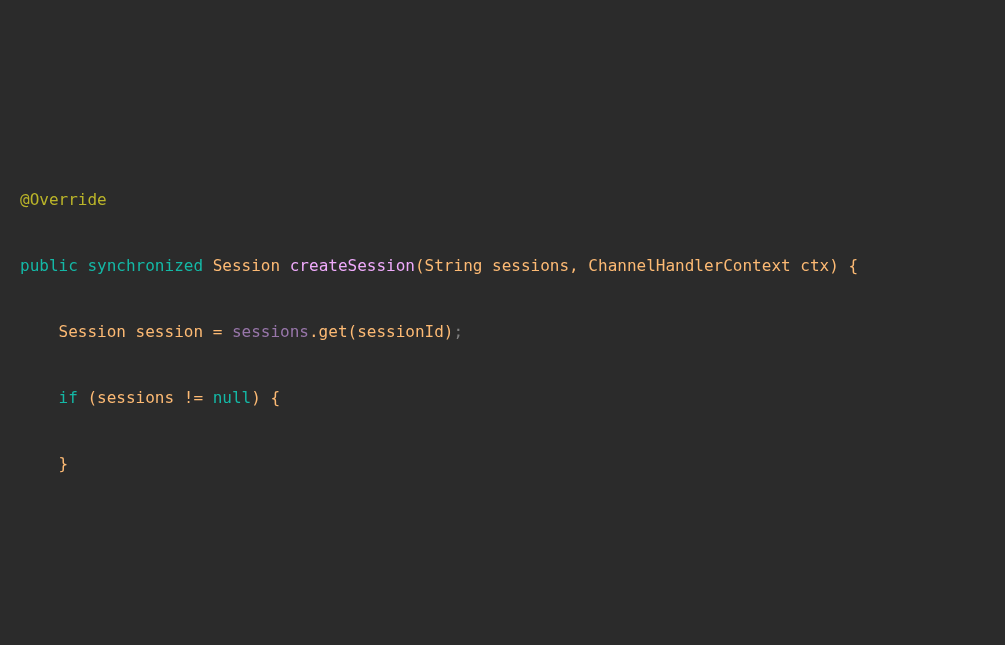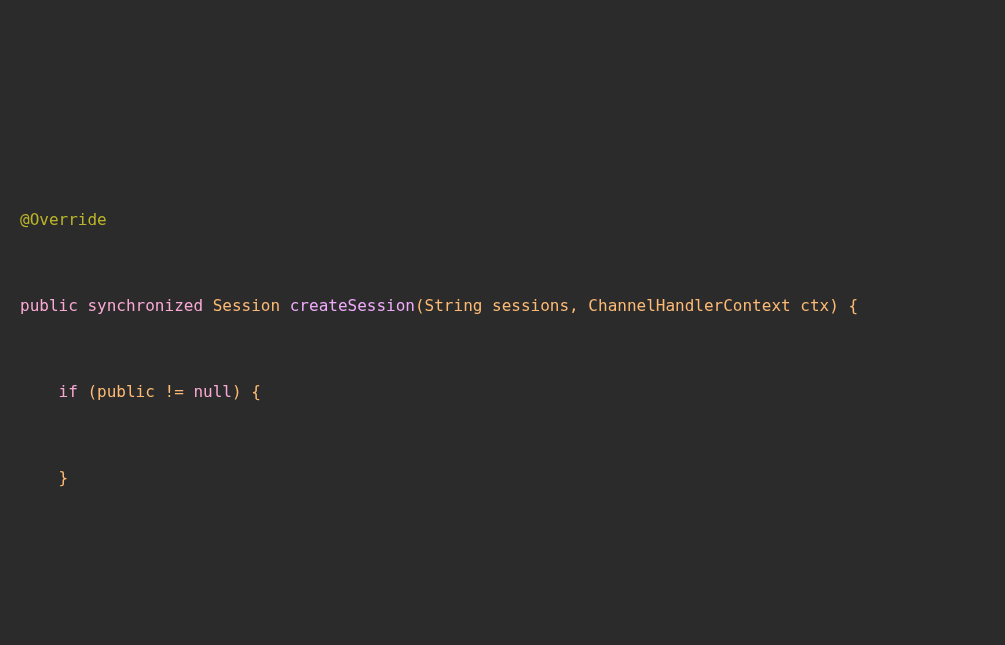--- a/index.html
+++ b/index.html
@@ -8,45 +8,46 @@
     font-family: "SimSun", "NSimSun", "Consolas", monospace;
     font-size: 16px;
     color: #a9b7c6;
     width: 1005px;
     height: 645px;
     padding: 18px 20px;
     line-height: 33px;
     white-space: pre;
     overflow: hidden;
   }
-  .line { display: block; position: relative; margin-top: 20px; }
+  .line { display: block; position: relative; }
   .guide {
     position: absolute;
     left: 0;
     top: 0;
     bottom: 0;
     width: 1px;
     background: #4b4b4b;
   }
-  .kw   { color: #f9a8d4; }           
+  .kw   { color: #14b8a6; }           
   .ann  { color: #bbb529; }           
   .mdef { color: #f0abfc; } 
   .fld  { color: #9876aa; }           
   .punc { color: #808080; }           
   .norm { color: #fdba74; }      
 </style>
 </head>
 <body>
 
 
 
 <div>
 <span class="line"><span class="ann">@Override</span></span>
 <span class="line"><span class="kw">public</span> <span class="kw">synchronized</span> <span class="norm">Session </span><span class="mdef">createSession</span><span class="norm">(String sessions, ChannelHandlerContext ctx) {</span></span>
-<span class="line"><span>    </span><span class="kw">if</span><span class="norm"> (public != </span><span class="kw">null</span><span class="norm">) {</span></span>
+<span class="line"><span>    </span><span class="norm">Session session = </span><span class="fld">sessions</span><span class="norm">.get(sessionId)</span><span class="punc">;</span></span>
+<span class="line"><span>    </span><span class="kw">if</span><span class="norm"> (sessions != </span><span class="kw">null</span><span class="norm">) {</span></span>
 <span class="line"><span>    </span><span class="norm">}</span></span>
 
 
 
 
 
 
 
 
 

